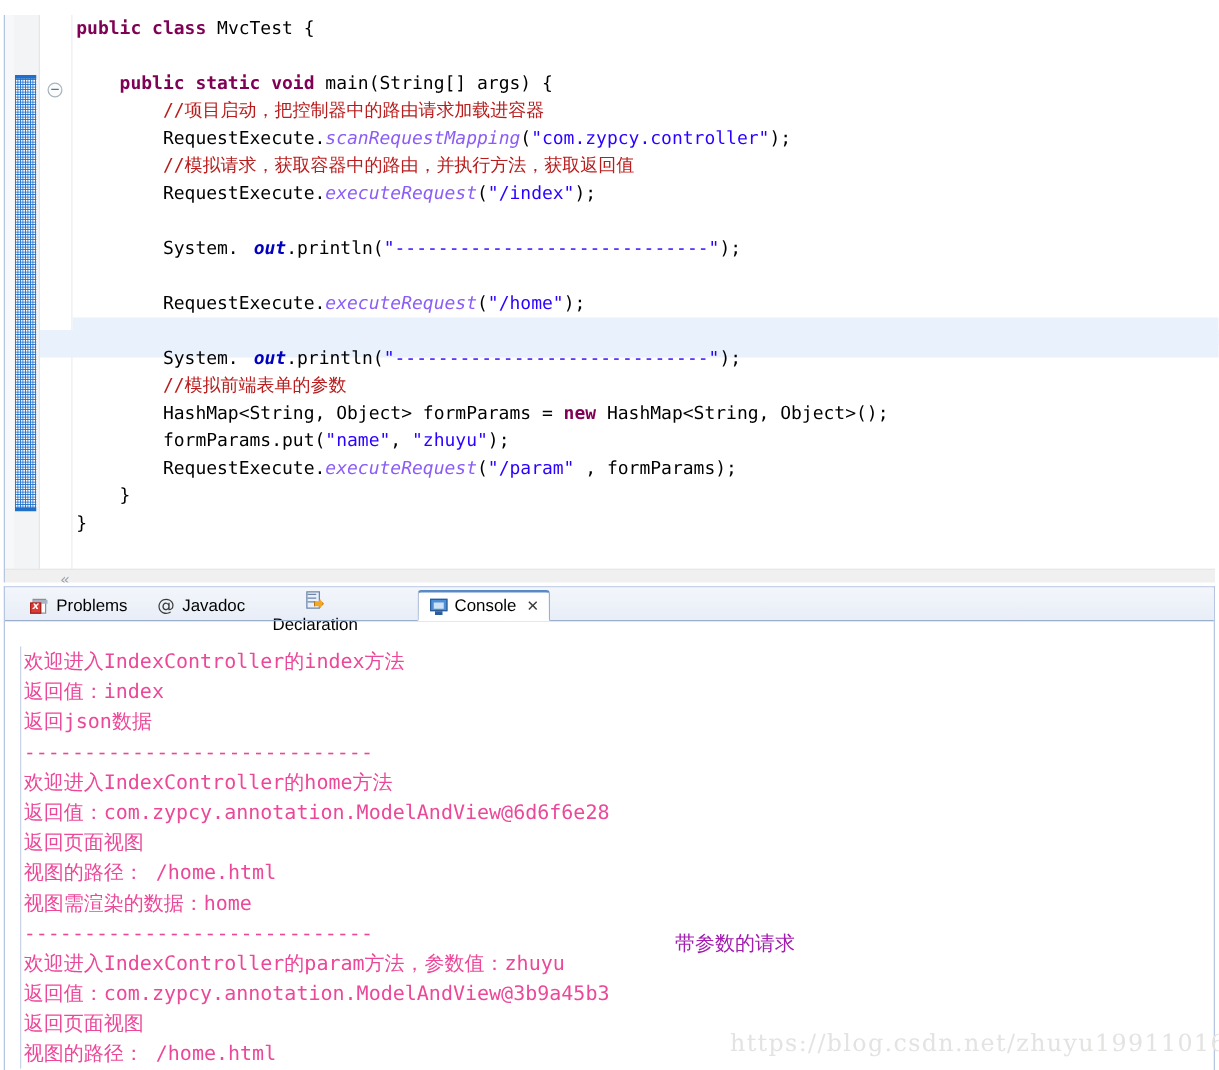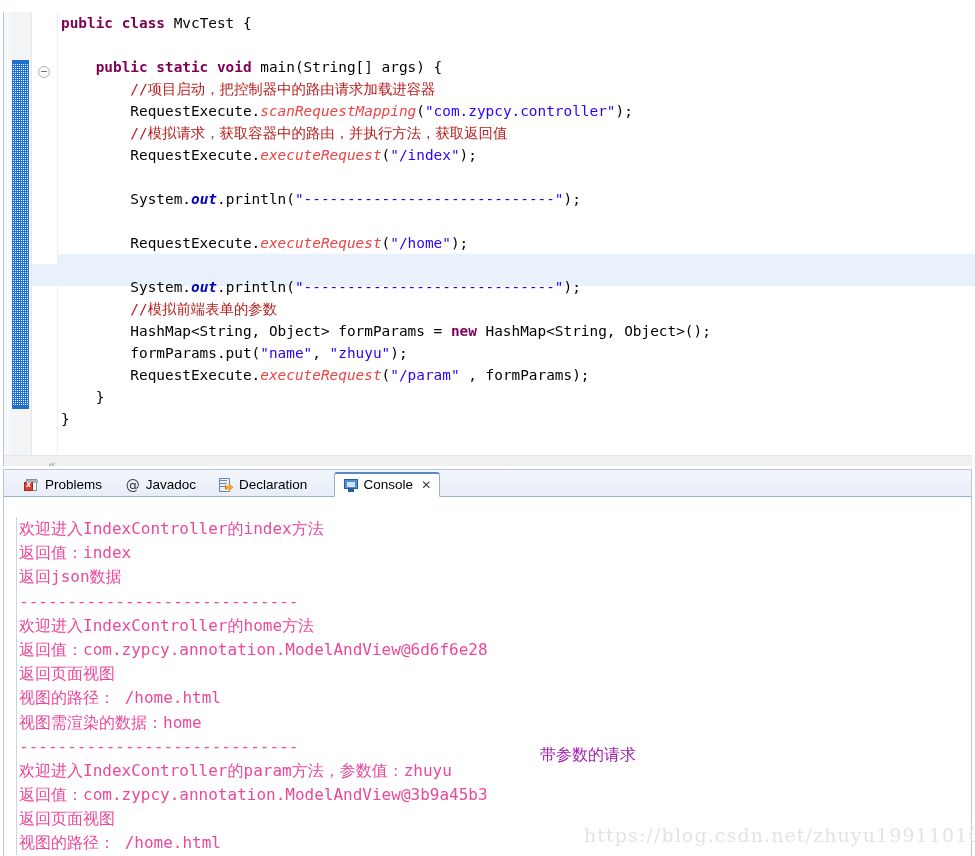--- a/index.html
+++ b/index.html
@@ -102,22 +102,22 @@
     position: absolute; left: 32px; top: 252px;
     width: 943px; height: 22px;
     background: #e8f1fc;
   }
 
   
   .kw  { color: #7f0055; font-weight: bold; }
   .plain { color: #000000; }
   .str { color: #2a00ff; }
   .cmt { color: #b91c1c; }
-  .mth { color: #ef4444; font-style: italic; }
-  .fld { color: #0000c0; font-weight: bold; font-style: italic; }
+  .mth { color: #8b5cf6; font-style: italic; }
+  .fld { color: #0000c0; font-weight: bold; font-style: italic; margin-left: 12px; }
 
   
   #editor-hscroll {
     position: absolute; left: 4px; top: 443px;
     width: 968px; height: 19px;
     background: #f0f0f0;
     border-top: 1px solid #e6e7ea;
     box-sizing: border-box;
   }
   #editor-hscroll-left-arrow {
@@ -337,21 +337,21 @@
               <i class="winbar"></i>
             </i>
             <i class="err"></i>
           </span>
           <span class="tab-label">Problems</span>
         </div>
         <div class="tab inactive" style="left: 112.8px;">
           <span class="icon-box ico-javadoc">@</span>
           <span class="tab-label">Javadoc</span>
         </div>
-        <div class="tab inactive" style="left: 206px;">
+        <div class="tab inactive" style="left: 206px; flex-direction: column;">
           <span class="icon-box ico-decl">
             <i class="page"></i>
             <i class="lines"></i>
             <i class="arrow"></i>
           </span>
           <span class="tab-label">Declaration</span>
         </div>
         <div class="tab active" style="left: 329.6px;">
           <span class="icon-box ico-console">
             <i class="mon">

